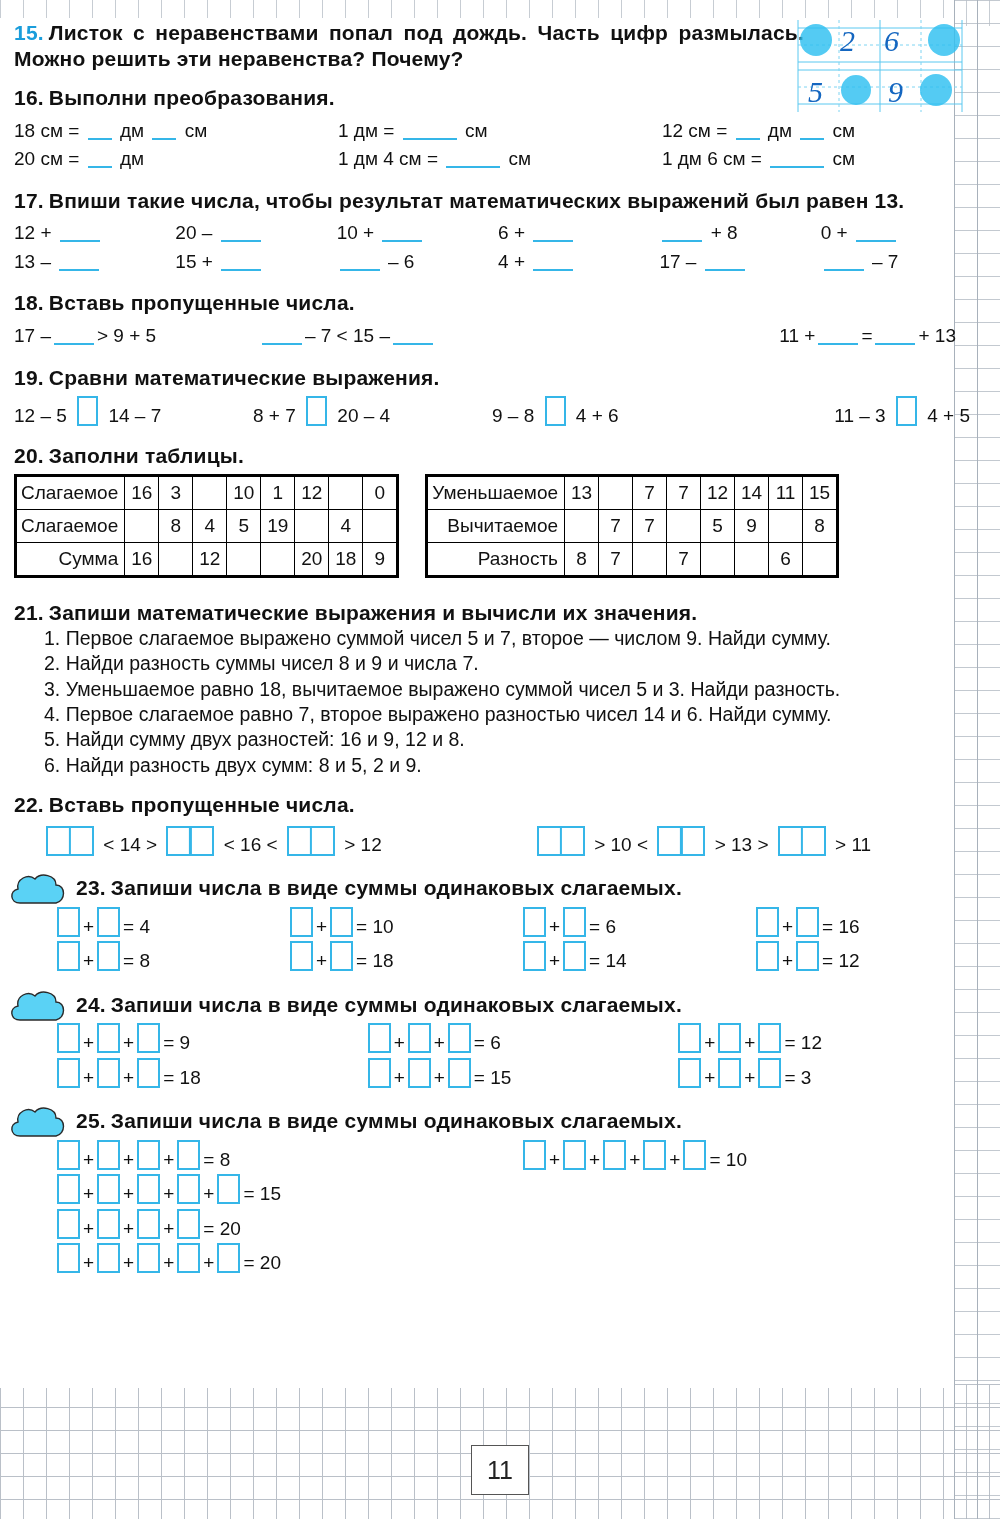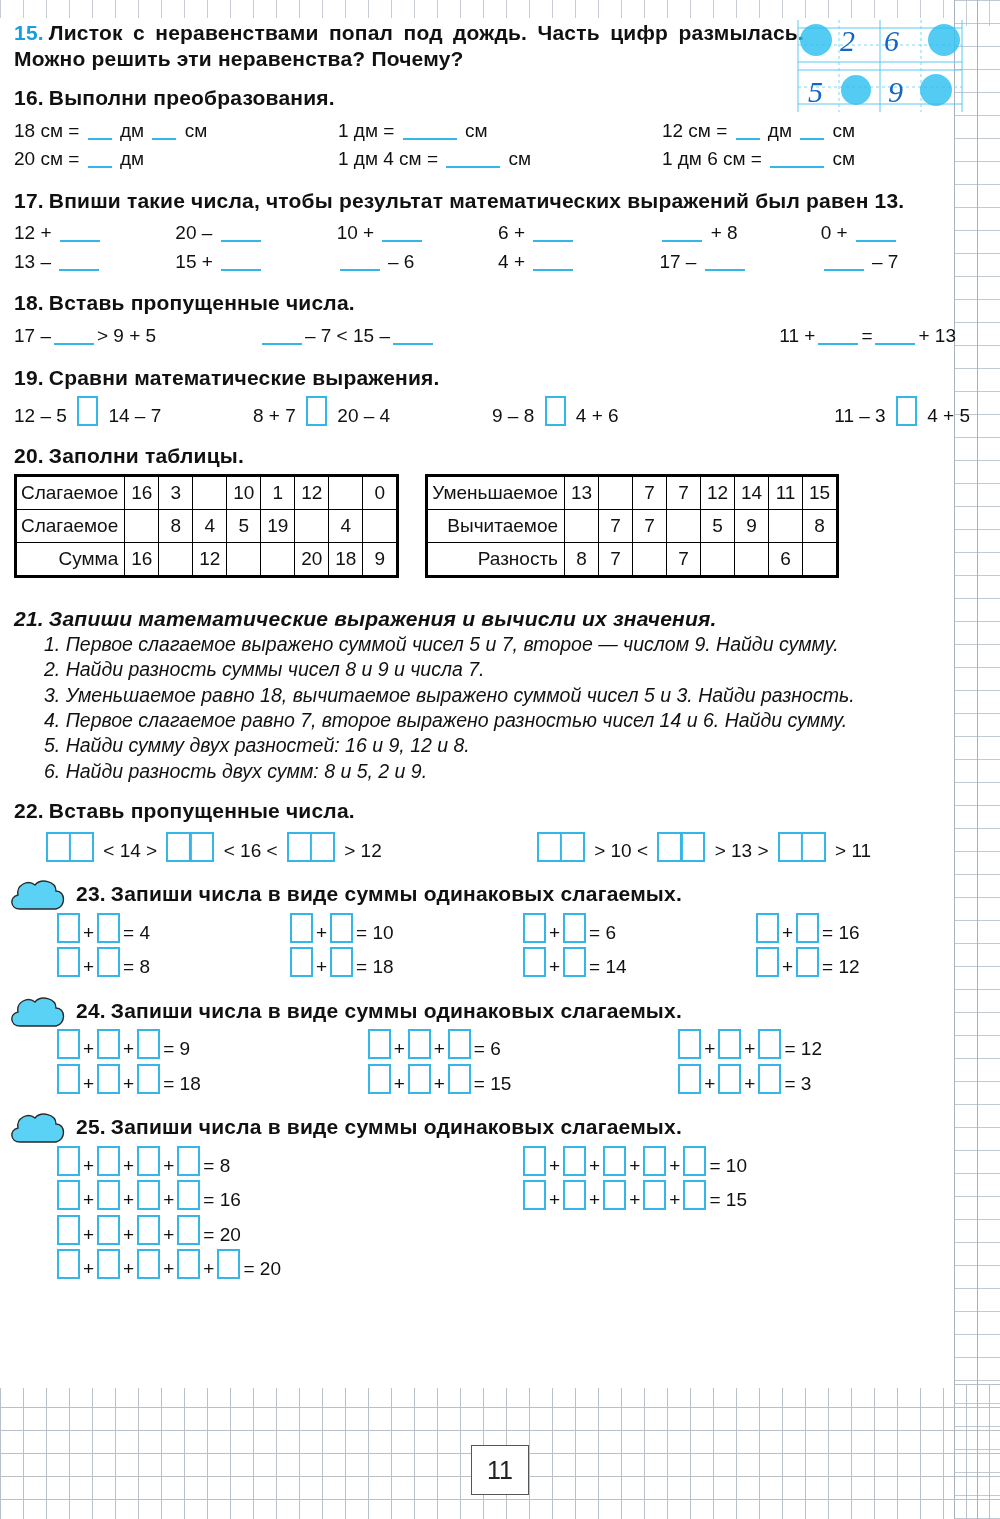--- a/index.html
+++ b/index.html
@@ -367,21 +367,21 @@
             <td class="cell"></td>
             <td class="cell">6</td>
             <td class="cell"></td>
           </tr>
         </tbody>
           </table>
       </div>
     </div>
   </div>
 
-  <div class="task" style="margin-top:28px;font-style:italic;">
+  <div class="task" style="margin-top:22px;">
     <div class="head">
       <span class="num">21.</span><span>Запиши математические выражения и вычисли их значения.</span>
     </div>
     <p class="para indent" style="width:940px;">1. Первое слагаемое выражено суммой чисел 5 и 7, второе — числом 9. Найди сумму.</p>
     <p class="para indent" style="width:940px;">2. Найди разность суммы чисел 8 и 9 и числа 7.</p>
     <p class="para indent" style="width:940px;">3. Уменьшаемое равно 18, вычитаемое выражено суммой чисел 5 и 3. Найди разность.</p>
     <p class="para indent" style="width:940px;">4. Первое слагаемое равно 7, второе выражено разностью чисел 14 и 6. Найди сумму.</p>
     <p class="para indent" style="width:940px;">5. Найди сумму двух разностей: 16 и 9, 12 и 8.</p>
     <p class="para indent" style="width:940px;">6. Найди разность двух сумм: 8 и 5, 2 и 9.</p>
   </div>
@@ -495,23 +495,20 @@
     <div class="eqrow cols2" style="margin-top:6px;padding-left:40px;">
       <div>
         <span class="bx bx-md"></span>+<span class="bx bx-md"></span>+<span class="bx bx-md"></span>+<span class="bx bx-md"></span>=
         <span>8</span></div>
       <div>
         <span class="bx bx-md"></span>+<span class="bx bx-md"></span>+<span class="bx bx-md"></span>+<span class="bx bx-md"></span>+<span class="bx bx-md"></span>=
         <span>10</span></div>
     </div>
     <div class="eqrow cols2" style="padding-left:40px;">
       <div>
-        <span class="bx bx-md"></span>+<span class="bx bx-md"></span>+<span class="bx bx-md"></span>+<span class="bx bx-md"></span>=
-        <span>16</span></div>
-      <div>
         <span class="bx bx-md"></span>+<span class="bx bx-md"></span>+<span class="bx bx-md"></span>+<span class="bx bx-md"></span>+<span class="bx bx-md"></span>=
         <span>15</span></div>
     </div>
     <div class="eqrow cols2" style="padding-left:40px;flex-direction:column;">
       <div>
         <span class="bx bx-md"></span>+<span class="bx bx-md"></span>+<span class="bx bx-md"></span>+<span class="bx bx-md"></span>=
         <span>20</span></div>
       <div>
         <span class="bx bx-md"></span>+<span class="bx bx-md"></span>+<span class="bx bx-md"></span>+<span class="bx bx-md"></span>+<span class="bx bx-md"></span>=
         <span>20</span></div>

